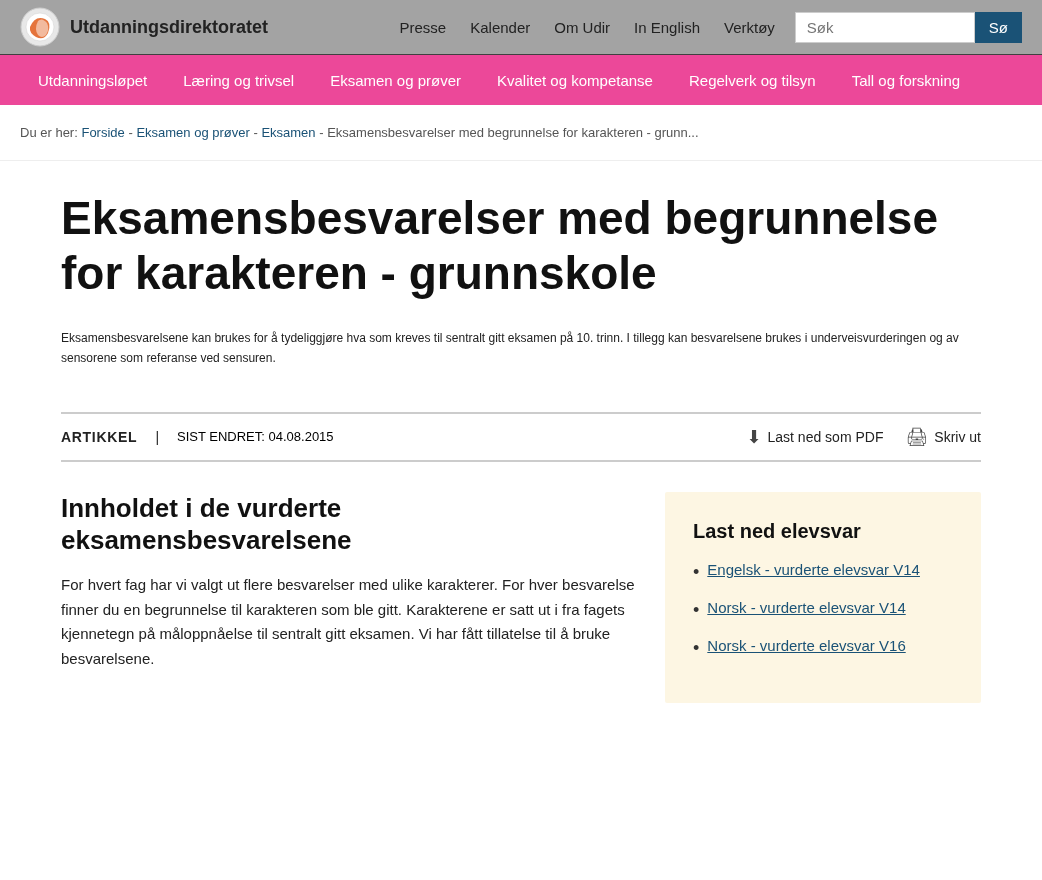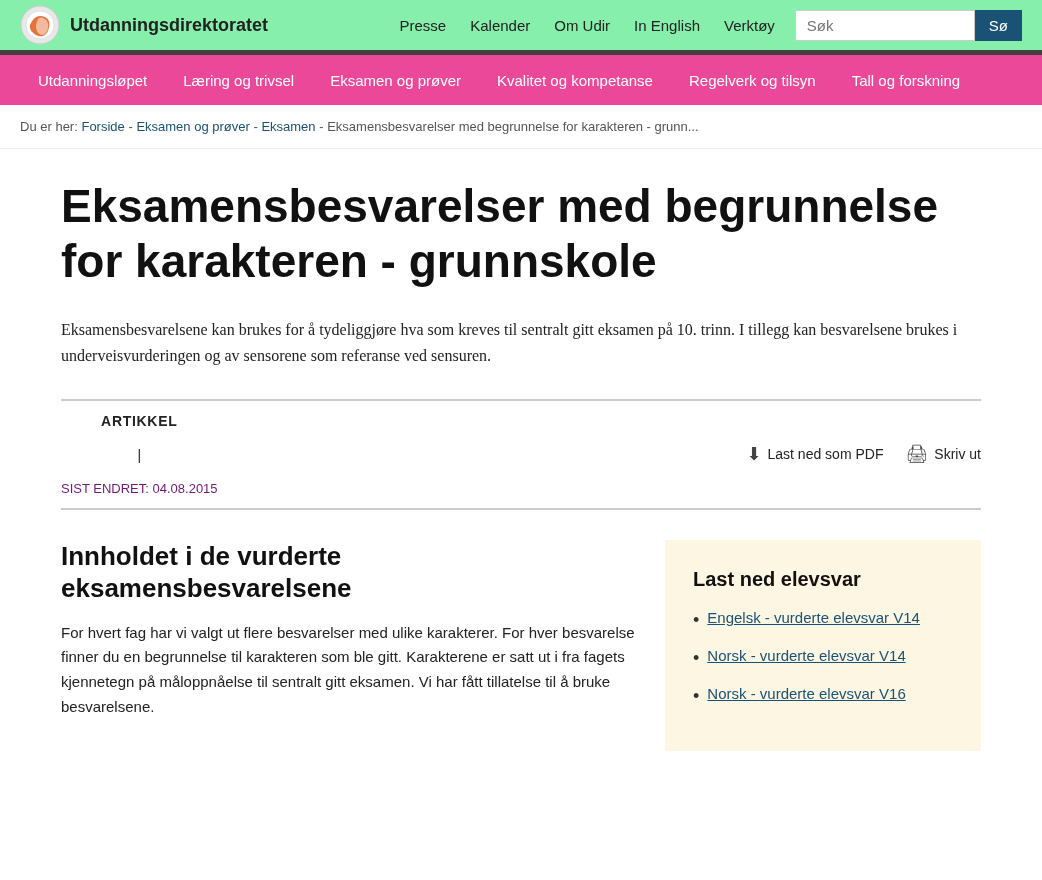--- a/index.html
+++ b/index.html
@@ -4,22 +4,22 @@
   <style>
     * { margin: 0; padding: 0; box-sizing: border-box; }
     body { font-family: Arial, sans-serif; font-size: 16px; color: #222; background: #fff; }
 
     
     .top-header {
       display: flex;
       align-items: center;
       padding: 0 20px;
       height: 55px;
-      background: #86efac;
-      border-bottom: 5px solid #404040;
+      background: #a3a3a3;
+      border-bottom: 1px solid #404040;
     }
     .logo-area {
       display: flex;
       align-items: center;
       gap: 10px;
       margin-right: auto;
     }
     .logo-circle {
       width: 40px;
       height: 40px;
@@ -73,21 +73,21 @@
       text-decoration: none;
       font-size: 15px;
       padding: 0 18px;
       height: 50px;
       display: flex;
       align-items: center;
     }
 
     
     .breadcrumb {
-      padding: 14px 20px;
+      padding: 20px 20px;
       font-size: 13px;
       color: #555;
       border-bottom: 1px solid #eee;
     }
     .breadcrumb a {
       color: #1a5276;
       text-decoration: none;
     }
     .breadcrumb span { color: #555; }
 
@@ -98,52 +98,50 @@
       padding: 0 20px;
     }
     .page-title {
       font-size: 46px;
       font-weight: bold;
       color: #111;
       line-height: 1.2;
       margin-bottom: 28px;
     }
     .intro-text {
-      font-size: 16px;
+      font-size: 12px;
       line-height: 1.6;
       color: #222;
-      margin-bottom: 30px;
-      font-family: Liberation Serif, serif;
+      margin-bottom: 44px;
     }
 
     
     .article-meta {
       display: flex;
       align-items: center;
       justify-content: space-between;
       border-top: 2px solid #ccc;
       border-bottom: 2px solid #ccc;
       padding: 12px 0;
       margin-bottom: 30px;
     }
     .article-meta-left {
       display: flex;
       align-items: center;
       gap: 18px;
       font-size: 14px;
-      flex-direction: column;
     }
     .article-type {
       font-weight: bold;
       font-size: 14px;
       letter-spacing: 0.05em;
     }
     .article-date {
       font-size: 13px;
-      color: #701a75;
+      color: #000000;
     }
     .article-meta-right {
       display: flex;
       align-items: center;
       gap: 22px;
     }
     .meta-action {
       display: flex;
       align-items: center;
       gap: 6px;

